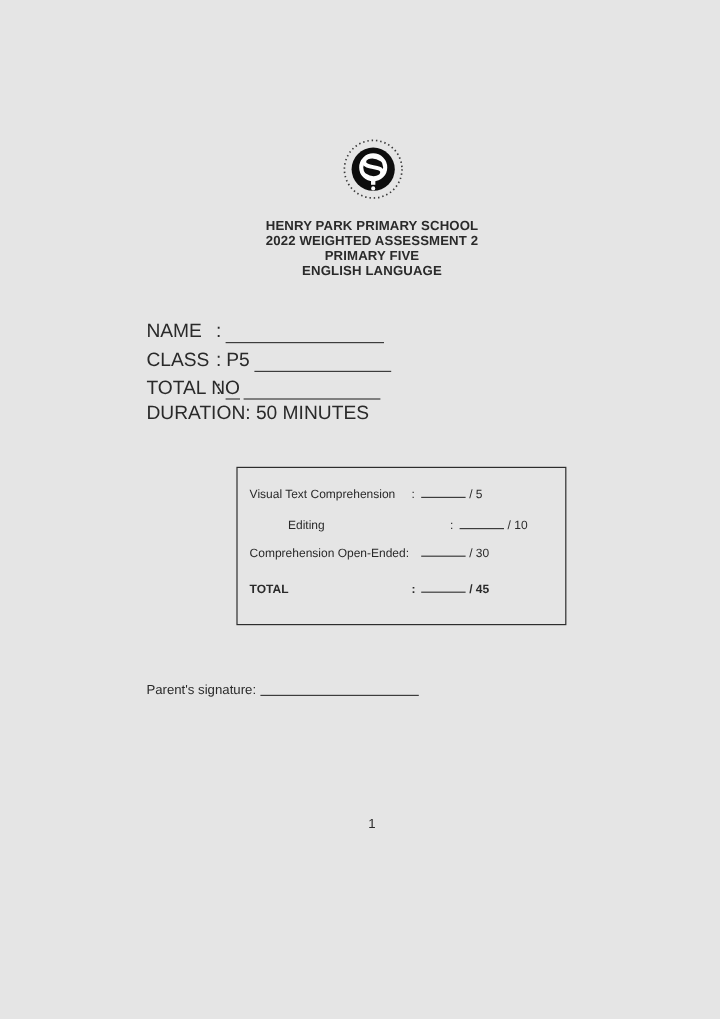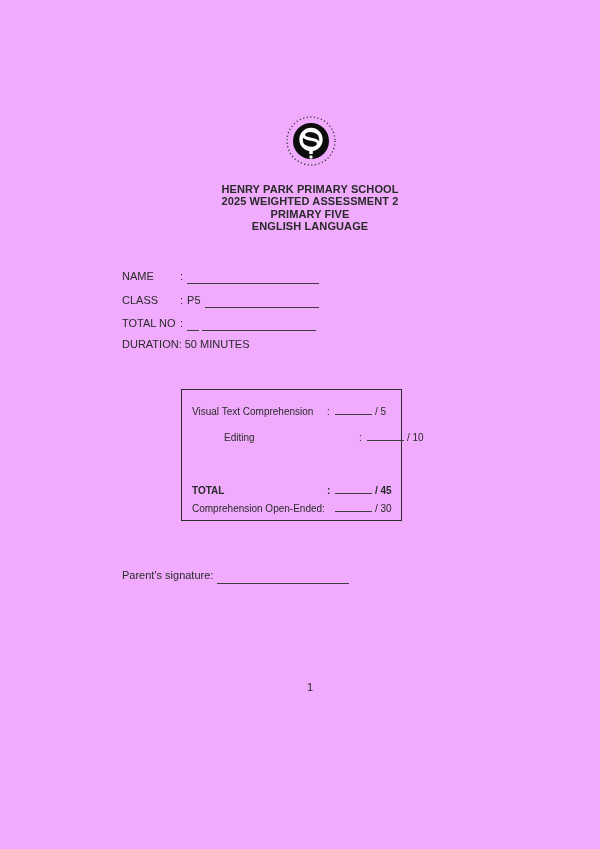--- a/index.html
+++ b/index.html
@@ -1,20 +1,20 @@
 <!DOCTYPE html>
 <html><head>
 <meta charset="utf-8">
 <style>
   html, body { margin: 0; padding: 0; background: #ffffff; }
   .page {
     position: relative;
     width: 600px;
     height: 849px;
-    background: #f0abfc;
+    background: #e5e5e5;
     font-family: "Liberation Sans", sans-serif;
     color: #2a2a2a;
     overflow: hidden;
   }
   .logo {
     position: absolute;
     left: 285px;
     top: 114px;
     width: 52px;
     height: 56px;
@@ -28,69 +28,69 @@
     font-weight: bold;
     font-size: 11px;
     line-height: 12.3px;
     letter-spacing: 0.1px;
     white-space: nowrap;
   }
   .field-row {
     position: absolute;
     left: 122px;
     display: flex;
-    align-items: center;
-    font-size: 11px;
+    align-items: flex-end;
+    font-size: 16px;
     line-height: 13px;
     white-space: nowrap;
   }
   .field-label { display: inline-block; width: 58px; }
   .blank {
     display: inline-block;
     height: 10px;
     border-bottom: 1.4px solid #3c3c3c;
     margin-bottom: -3px;
   }
   .w132 { width: 132px; margin-left: 4px; }
   .w114 { width: 114px; margin-left: 4px; }
   .w12  { width: 12px;  margin-left: 4px; }
   .w114b{ width: 114px; margin-left: 3px; }
   .class-value { margin-left: 4px; }
   .marks-box {
     position: absolute;
-    left: 181px;
+    left: 197px;
     top: 389px;
-    width: 221px;
+    width: 275px;
     height: 132px;
     border: 1.5px solid #2d2d2d;
     box-sizing: border-box;
   }
   .score-row {
     position: absolute;
     left: 10px;
     display: flex;
     align-items: baseline;
     font-size: 10px;
     line-height: 12px;
     white-space: nowrap;
   }
   .score-row.r1 { top: 14px; }
   .score-row.r2 { top: 40px; padding-left: 32px; }
-  .score-row.r3 { top: 63px; margin-top: 48px; }
+  .score-row.r3 { top: 63px; }
   .score-row.r4 { top: 93px; font-weight: bold; }
   .score-label { display: inline-block; width: 135px; }
   .score-sep   { display: inline-block; width: 8px; }
   .score-blank { width: 37px; margin-left: 0; }
   .score-max   { margin-left: 3px; }
   .signature-row {
     position: absolute;
     left: 122px;
     top: 569px;
     display: flex;
-    align-items: flex-end;
+    align-items: flex-start;
     font-size: 11px;
     white-space: nowrap;
   }
   .footer {
     position: absolute;
     left: 160px;
     top: 681px;
     width: 300px;
     text-align: center;
     font-size: 11px;
@@ -107,21 +107,21 @@
       <circle cx="26" cy="27" r="18" fill="#0d0d0d"></circle>
       <circle cx="26" cy="25.5" r="10" fill="none" stroke="#fdfdfd" stroke-width="3.4"></circle>
       <path d="M33 19 C26 14.5 18 16.5 18.6 21.5 C19.2 26.5 32.8 24 33.4 29 C34 34 26 36.5 19 32" fill="none" stroke="#fdfdfd" stroke-width="3.2" stroke-linecap="round"></path>
       <rect x="24.2" y="34" width="3.6" height="6" fill="#fdfdfd"></rect>
       <circle cx="26" cy="43" r="1.7" fill="#fdfdfd"></circle>
     </svg>
   </div>
 
   <div class="header">
     <div>HENRY PARK PRIMARY SCHOOL</div>
-    <div>2025 WEIGHTED ASSESSMENT 2</div>
+    <div>2022 WEIGHTED ASSESSMENT 2</div>
     <div>PRIMARY FIVE</div>
     <div>ENGLISH LANGUAGE</div>
   </div>
 
   <div class="field-row" style="top:270px;">
     <span class="field-label">NAME</span>
     <span>:</span>
     <span class="blank w132"></span>
   </div>
 

